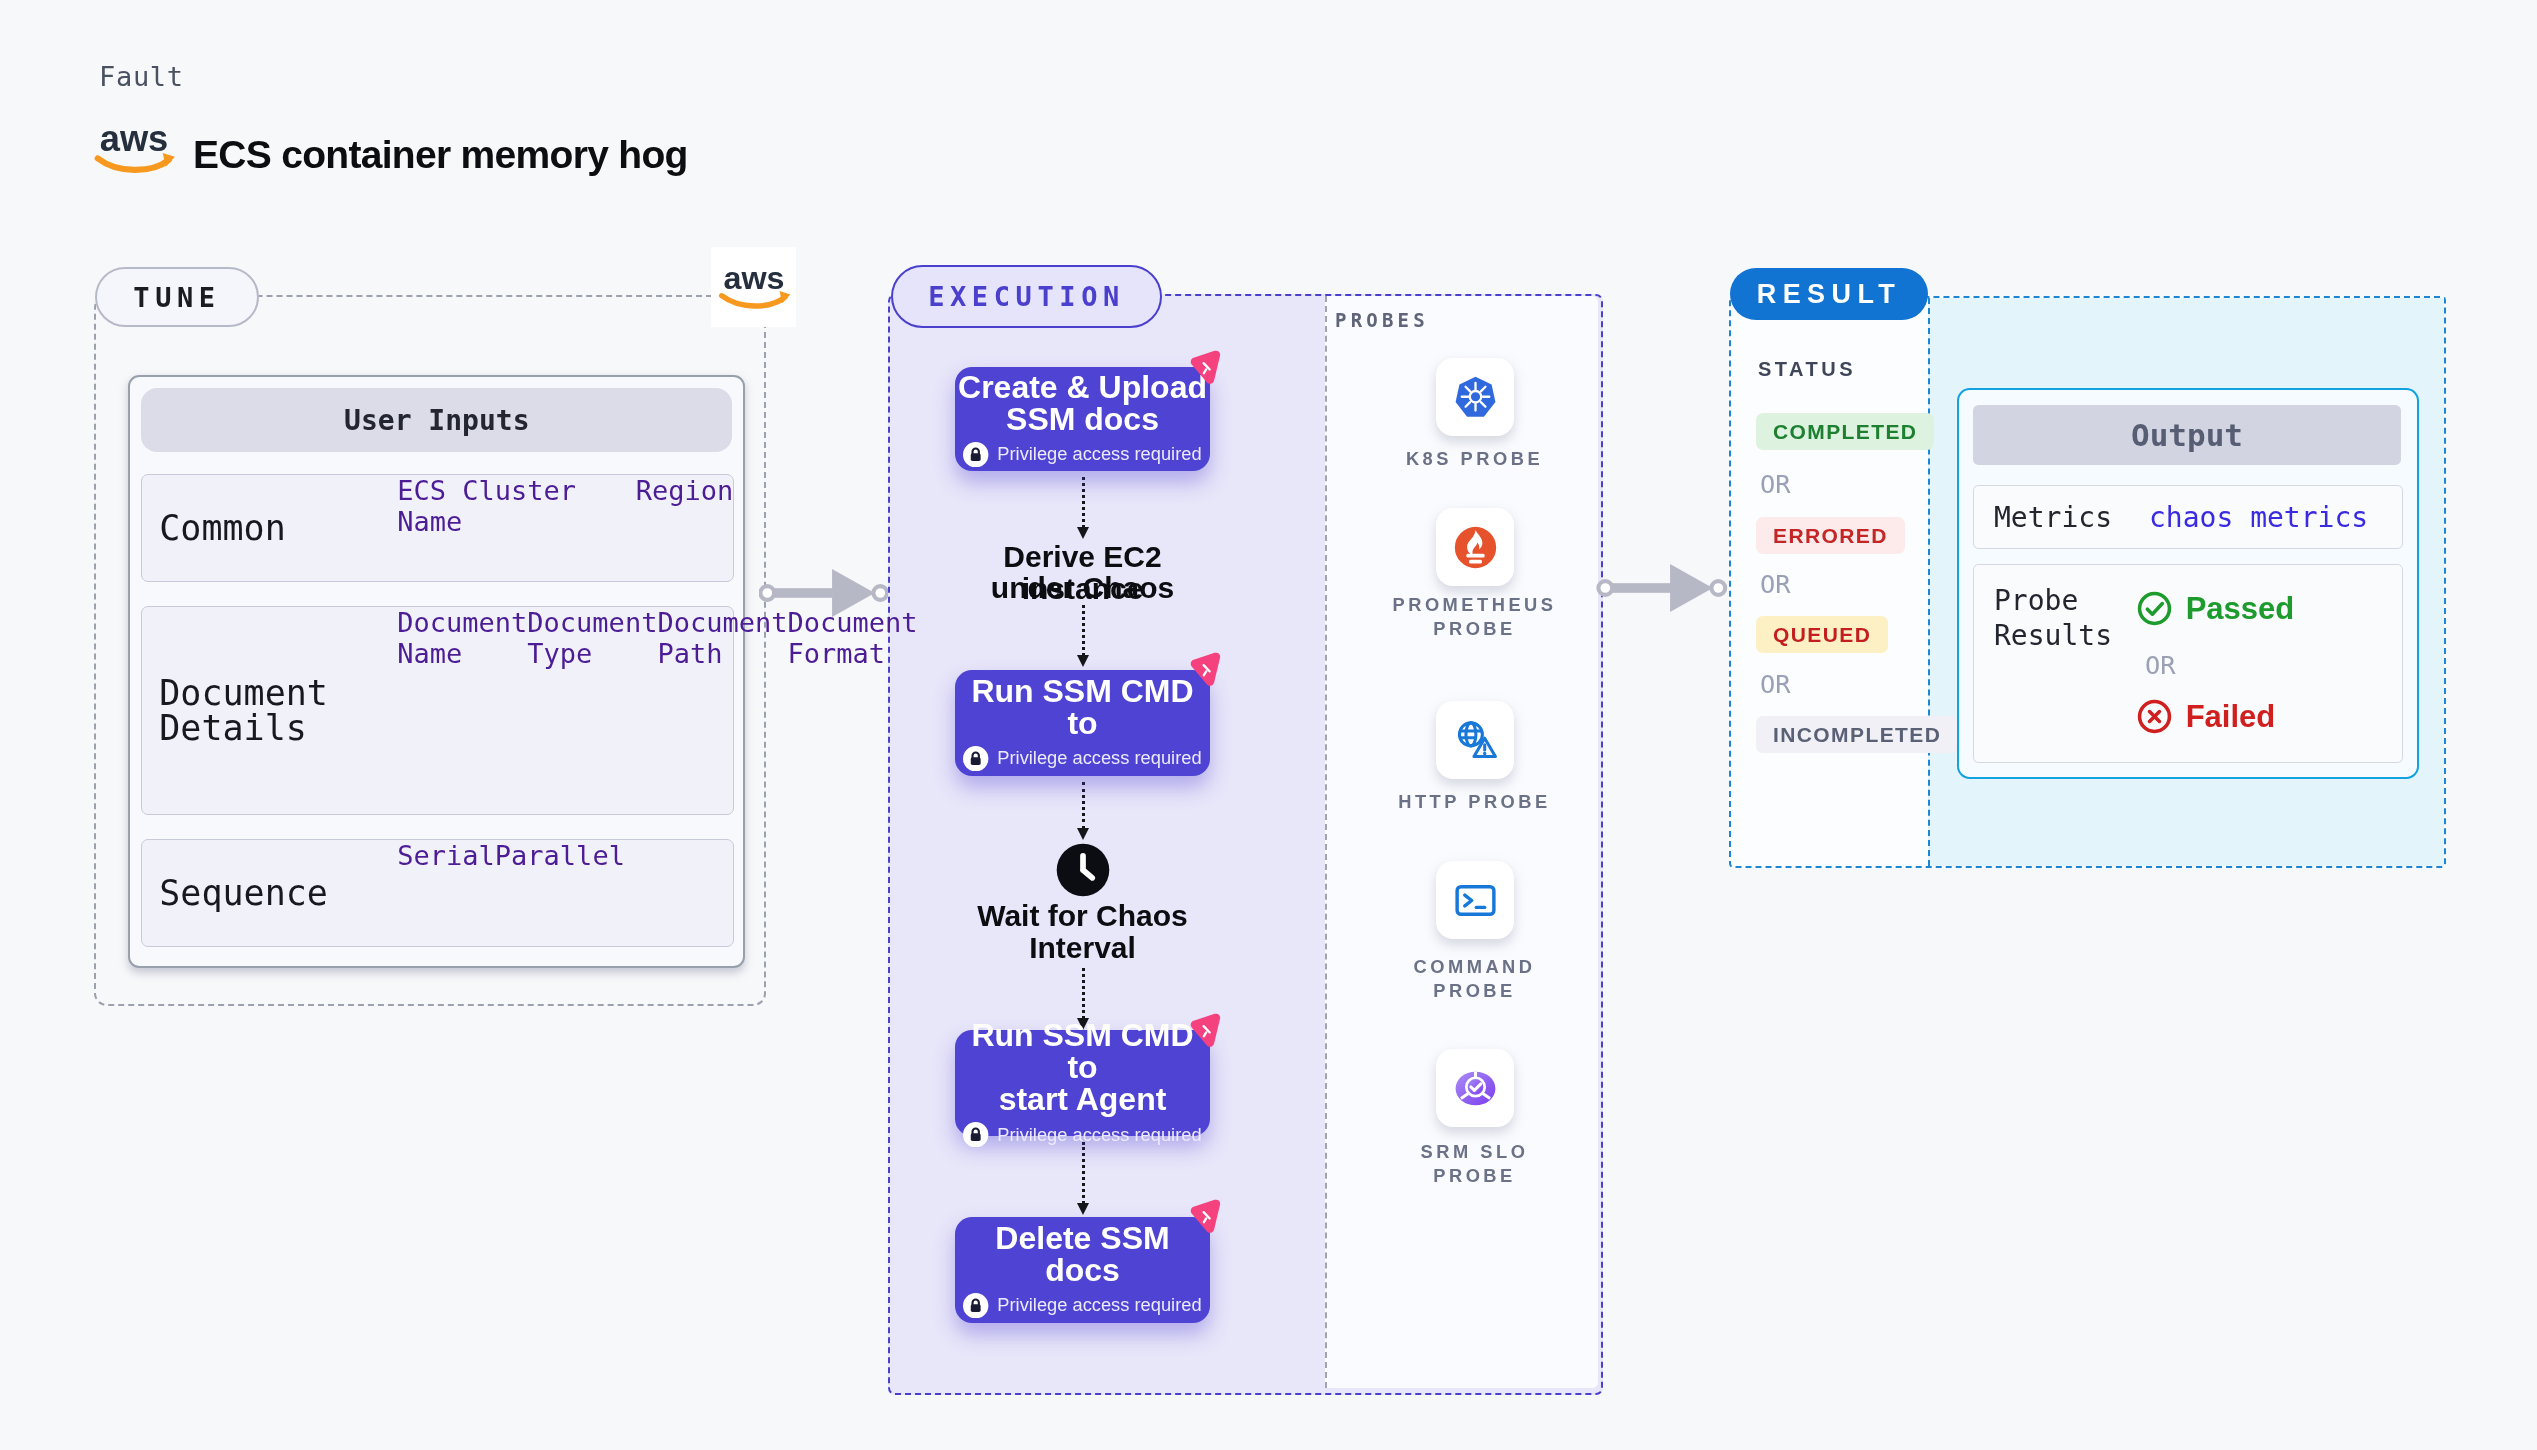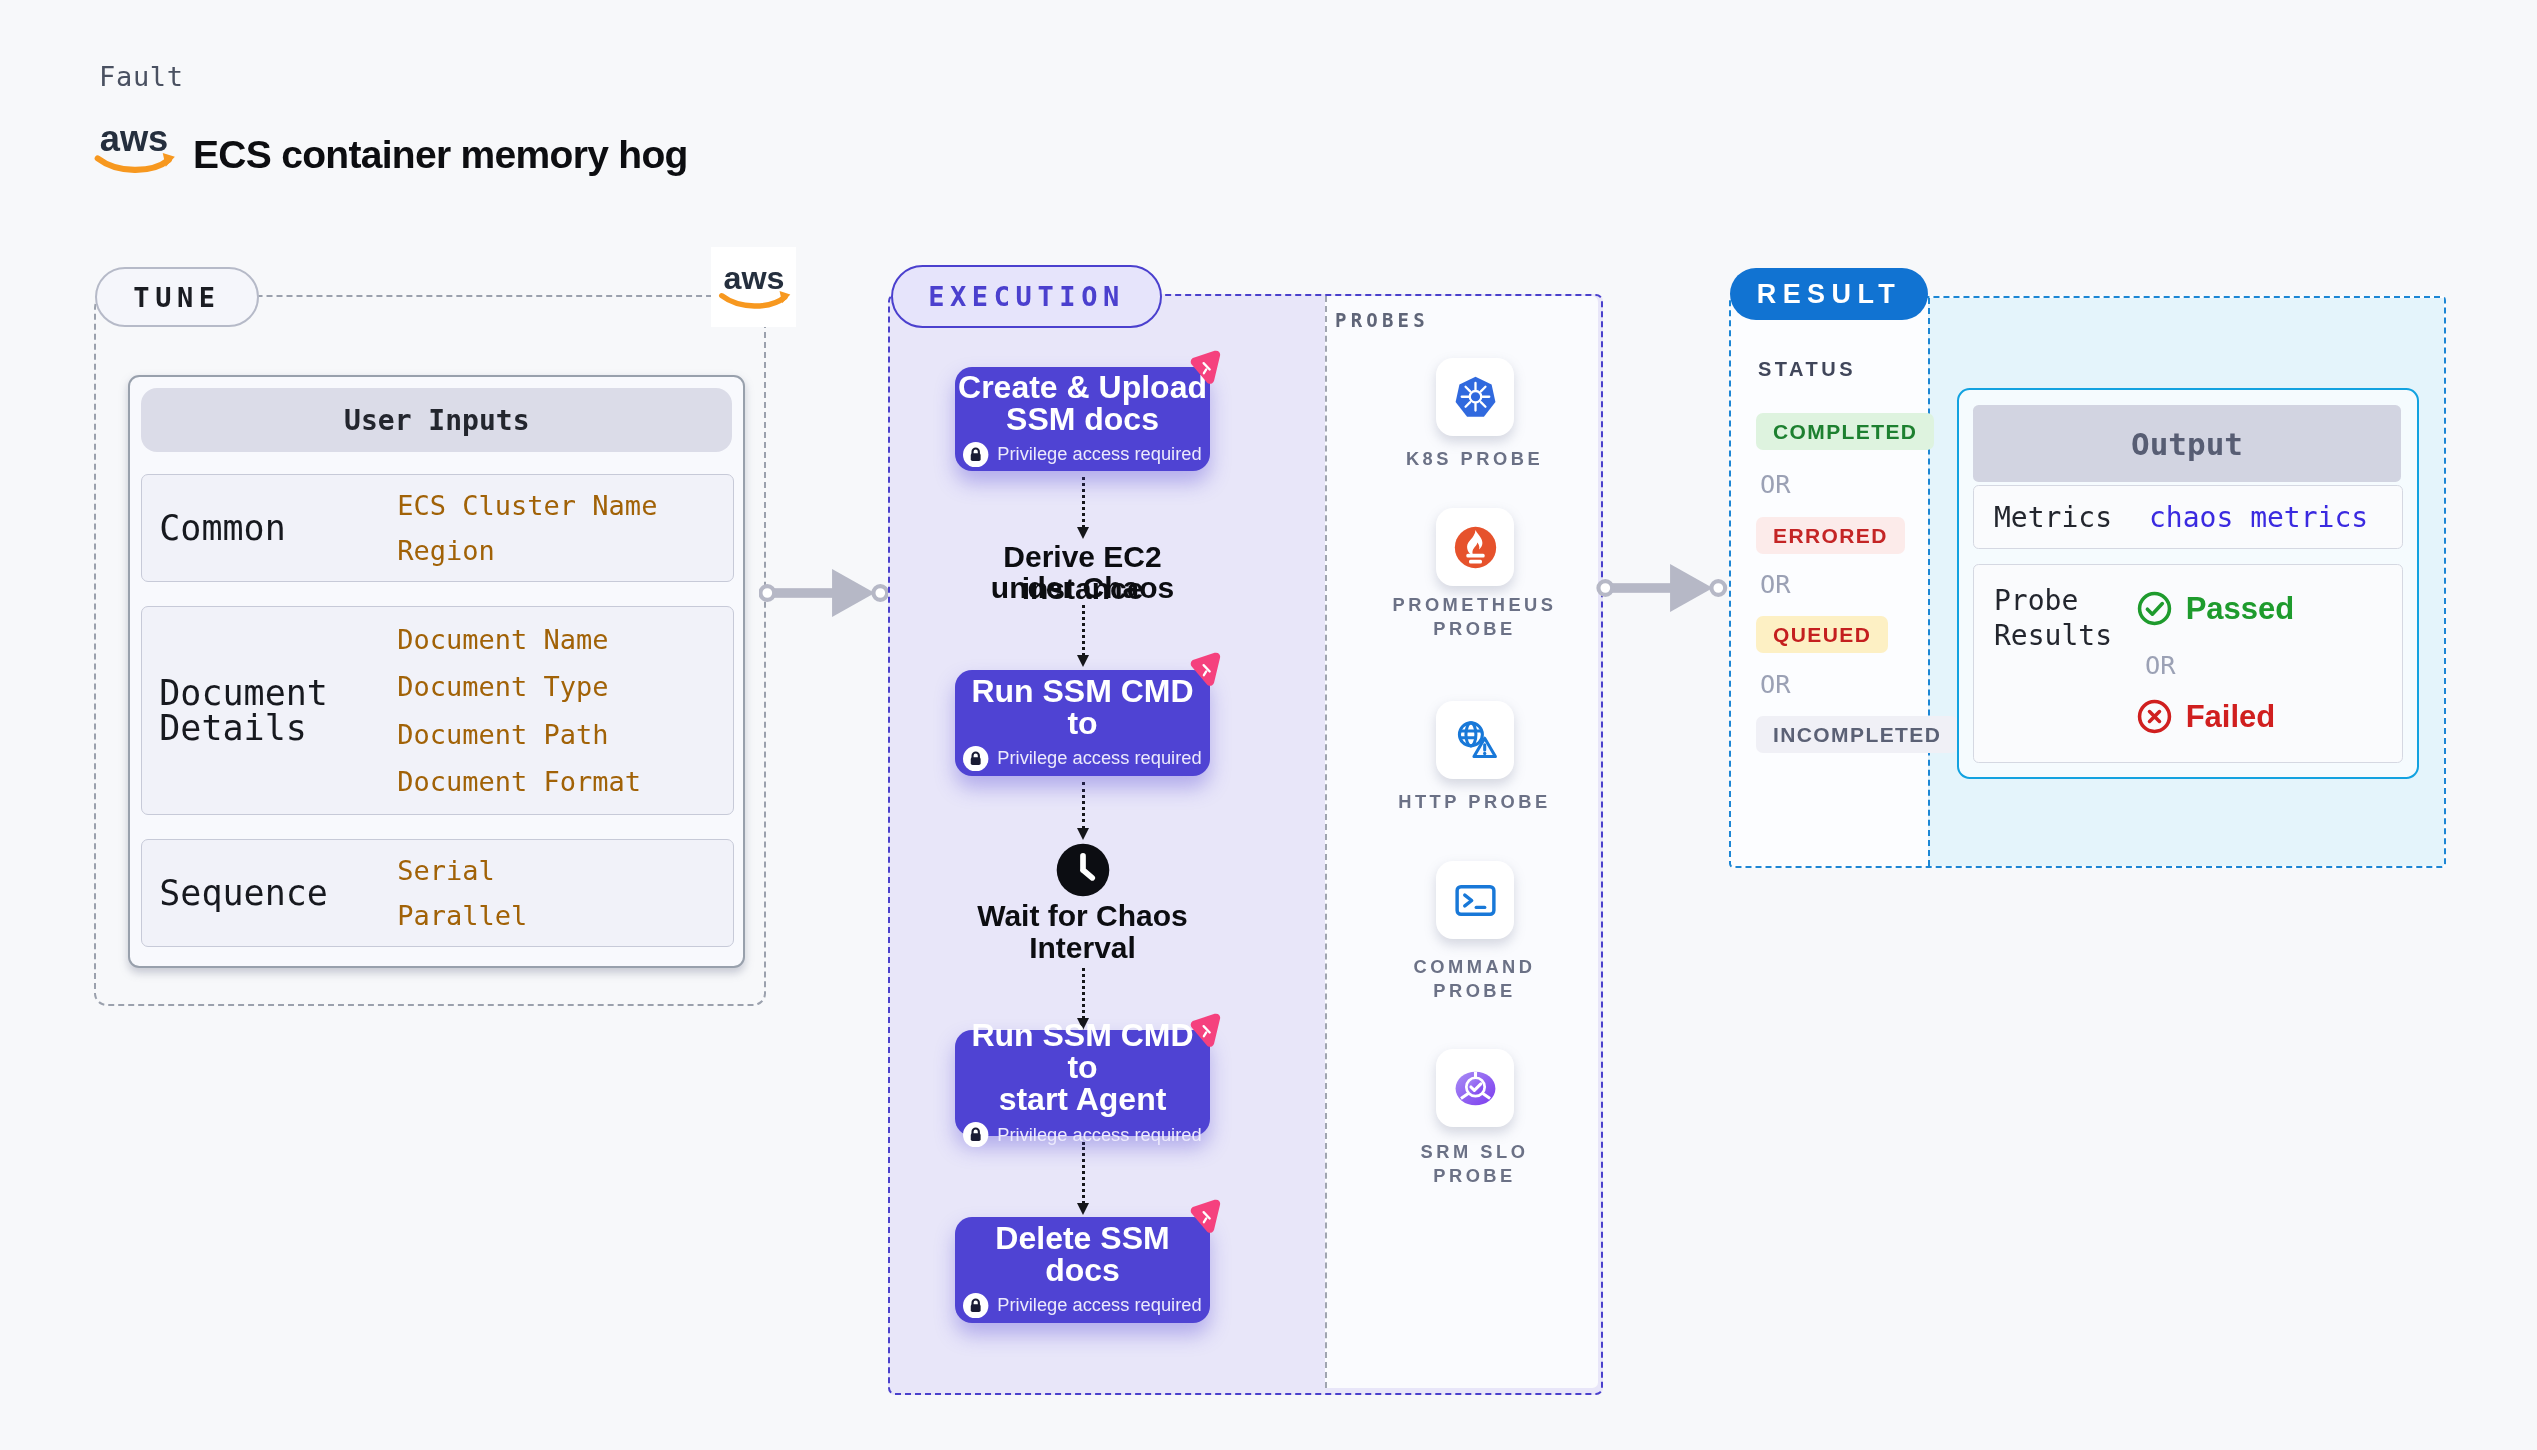--- a/index.html
+++ b/index.html
@@ -27,22 +27,22 @@
   .tune-box{left:94px;top:295px;width:668px;height:707px;border:2.1px dashed #9ba1ad;border-radius:12.7px;}
   .aws-patch{left:711px;top:247px;width:85px;height:80px;background:#ffffff;z-index:4;
              display:flex;align-items:center;justify-content:center;}
   .ui-card{left:128px;top:375px;width:613px;height:589px;background:#f8f9fd;border:2.1px solid #98a0ac;
            border-radius:11.3px;box-shadow:0 4.2px 8.5px rgba(110,115,140,.35);z-index:2;}
   .ui-header{left:11.3px;top:11.3px;width:591px;height:64px;background:#dbdce8;border-radius:16px;
              display:flex;align-items:center;justify-content:center;font-weight:700;font-size:28px;color:#23262e;}
   .ui-row{left:11.3px;width:591px;background:#f1f2f9;border:1.4px solid #c7cad8;border-radius:7px;}
   .ui-row-label{position:absolute;left:17px;top:50%;transform:translateY(-50%);
                 font-size:35px;color:#17191f;line-height:35px;white-space:pre-line;}
-  .ui-vals{position:absolute;left:255px;top:0;height:100%;display:flex;flex-direction:column;
-           justify-content:space-evenly;align-items:flex-start;font-size:27px;color:#a16207;}
+  .ui-vals{position:absolute;left:255px;top:0;height:100%;display:flex;flex-direction:row;
+           justify-content:space-evenly;align-items:flex-start;font-size:27px;color:#4c1d95;}
 
   
   .exec-box{left:888px;top:294px;width:711px;height:1097px;background:#e8e6f9;
             border:2.1px dashed #4a40cc;border-radius:7px;}
   .probes-panel{left:1325px;top:296px;width:271px;height:1092px;background:#fafbfe;
                 border-left:2.1px dashed #a0a5b0;border-radius:0 5.6px 5.6px 0;}
   .probes-title{left:1335px;top:309px;font-size:19px;font-weight:700;letter-spacing:4.2px;color:#5f6578;}
   .stepbox{left:955px;width:255px;background:#4f43d3;border-radius:17px;color:#fff;z-index:3;
            display:flex;flex-direction:column;align-items:center;justify-content:center;
            box-shadow:0 11.3px 20px rgba(79,67,211,.35);}
@@ -68,21 +68,21 @@
   .status-title{left:1758px;top:358px;font-size:20px;font-weight:700;letter-spacing:3.5px;color:#40465a;}
   .badge{left:1756px;display:inline-flex;align-items:center;border-radius:7px;
          font-weight:700;font-size:21px;letter-spacing:1.4px;padding:0 17px;z-index:3;}
   .badge-completed{top:413px;height:37px;background:#def3df;color:#1d8030;}
   .badge-errored{top:517px;height:37px;background:#fcebea;color:#c42525;}
   .badge-queued{top:616px;height:37px;background:#fdf0c4;color:#c41f1f;}
   .badge-incompleted{top:716px;height:37px;background:#f0f0f6;color:#5b6175;}
   .or-sep{left:1760px;font-size:25.4px;color:#9ba1b5;}
   .output-card{left:1957px;top:388px;width:458px;height:387px;background:#f5fbfe;
                border:2.8px solid #12a2e0;border-radius:12.7px;z-index:3;}
-  .output-header{position:absolute;left:14px;top:15px;width:428px;height:77px;background:#d2d4e1;
+  .output-header{position:absolute;left:14px;top:15px;width:428px;height:60px;background:#d2d4e1;
                  border-radius:5.6px;display:flex;align-items:center;justify-content:center;
                  font-weight:700;font-size:31px;color:#575d73;}
   .output-row{position:absolute;left:14px;width:428px;background:#fafbfd;border:1.4px solid #d5d8e2;border-radius:5.6px;}
   .metrics-label{position:absolute;left:20px;top:50%;transform:translateY(-50%);font-size:28px;color:#23262e;}
   .metrics-value{position:absolute;left:175px;top:50%;transform:translateY(-50%);font-size:28px;color:#3a2ae0;}
   .probe-lines{position:absolute;left:20px;top:18.3px;font-size:28px;color:#23262e;line-height:35px;}
   .verdict{position:absolute;display:flex;align-items:center;gap:12.7px;font-weight:700;font-size:31px;}
   .verdict-pass{left:162px;top:25.4px;color:#1e9b2d;}
   .verdict-fail{left:162px;top:133px;color:#d01f1f;}
   .verdict-or{position:absolute;left:171px;top:85px;font-size:25.4px;color:#9ba1b5;}

